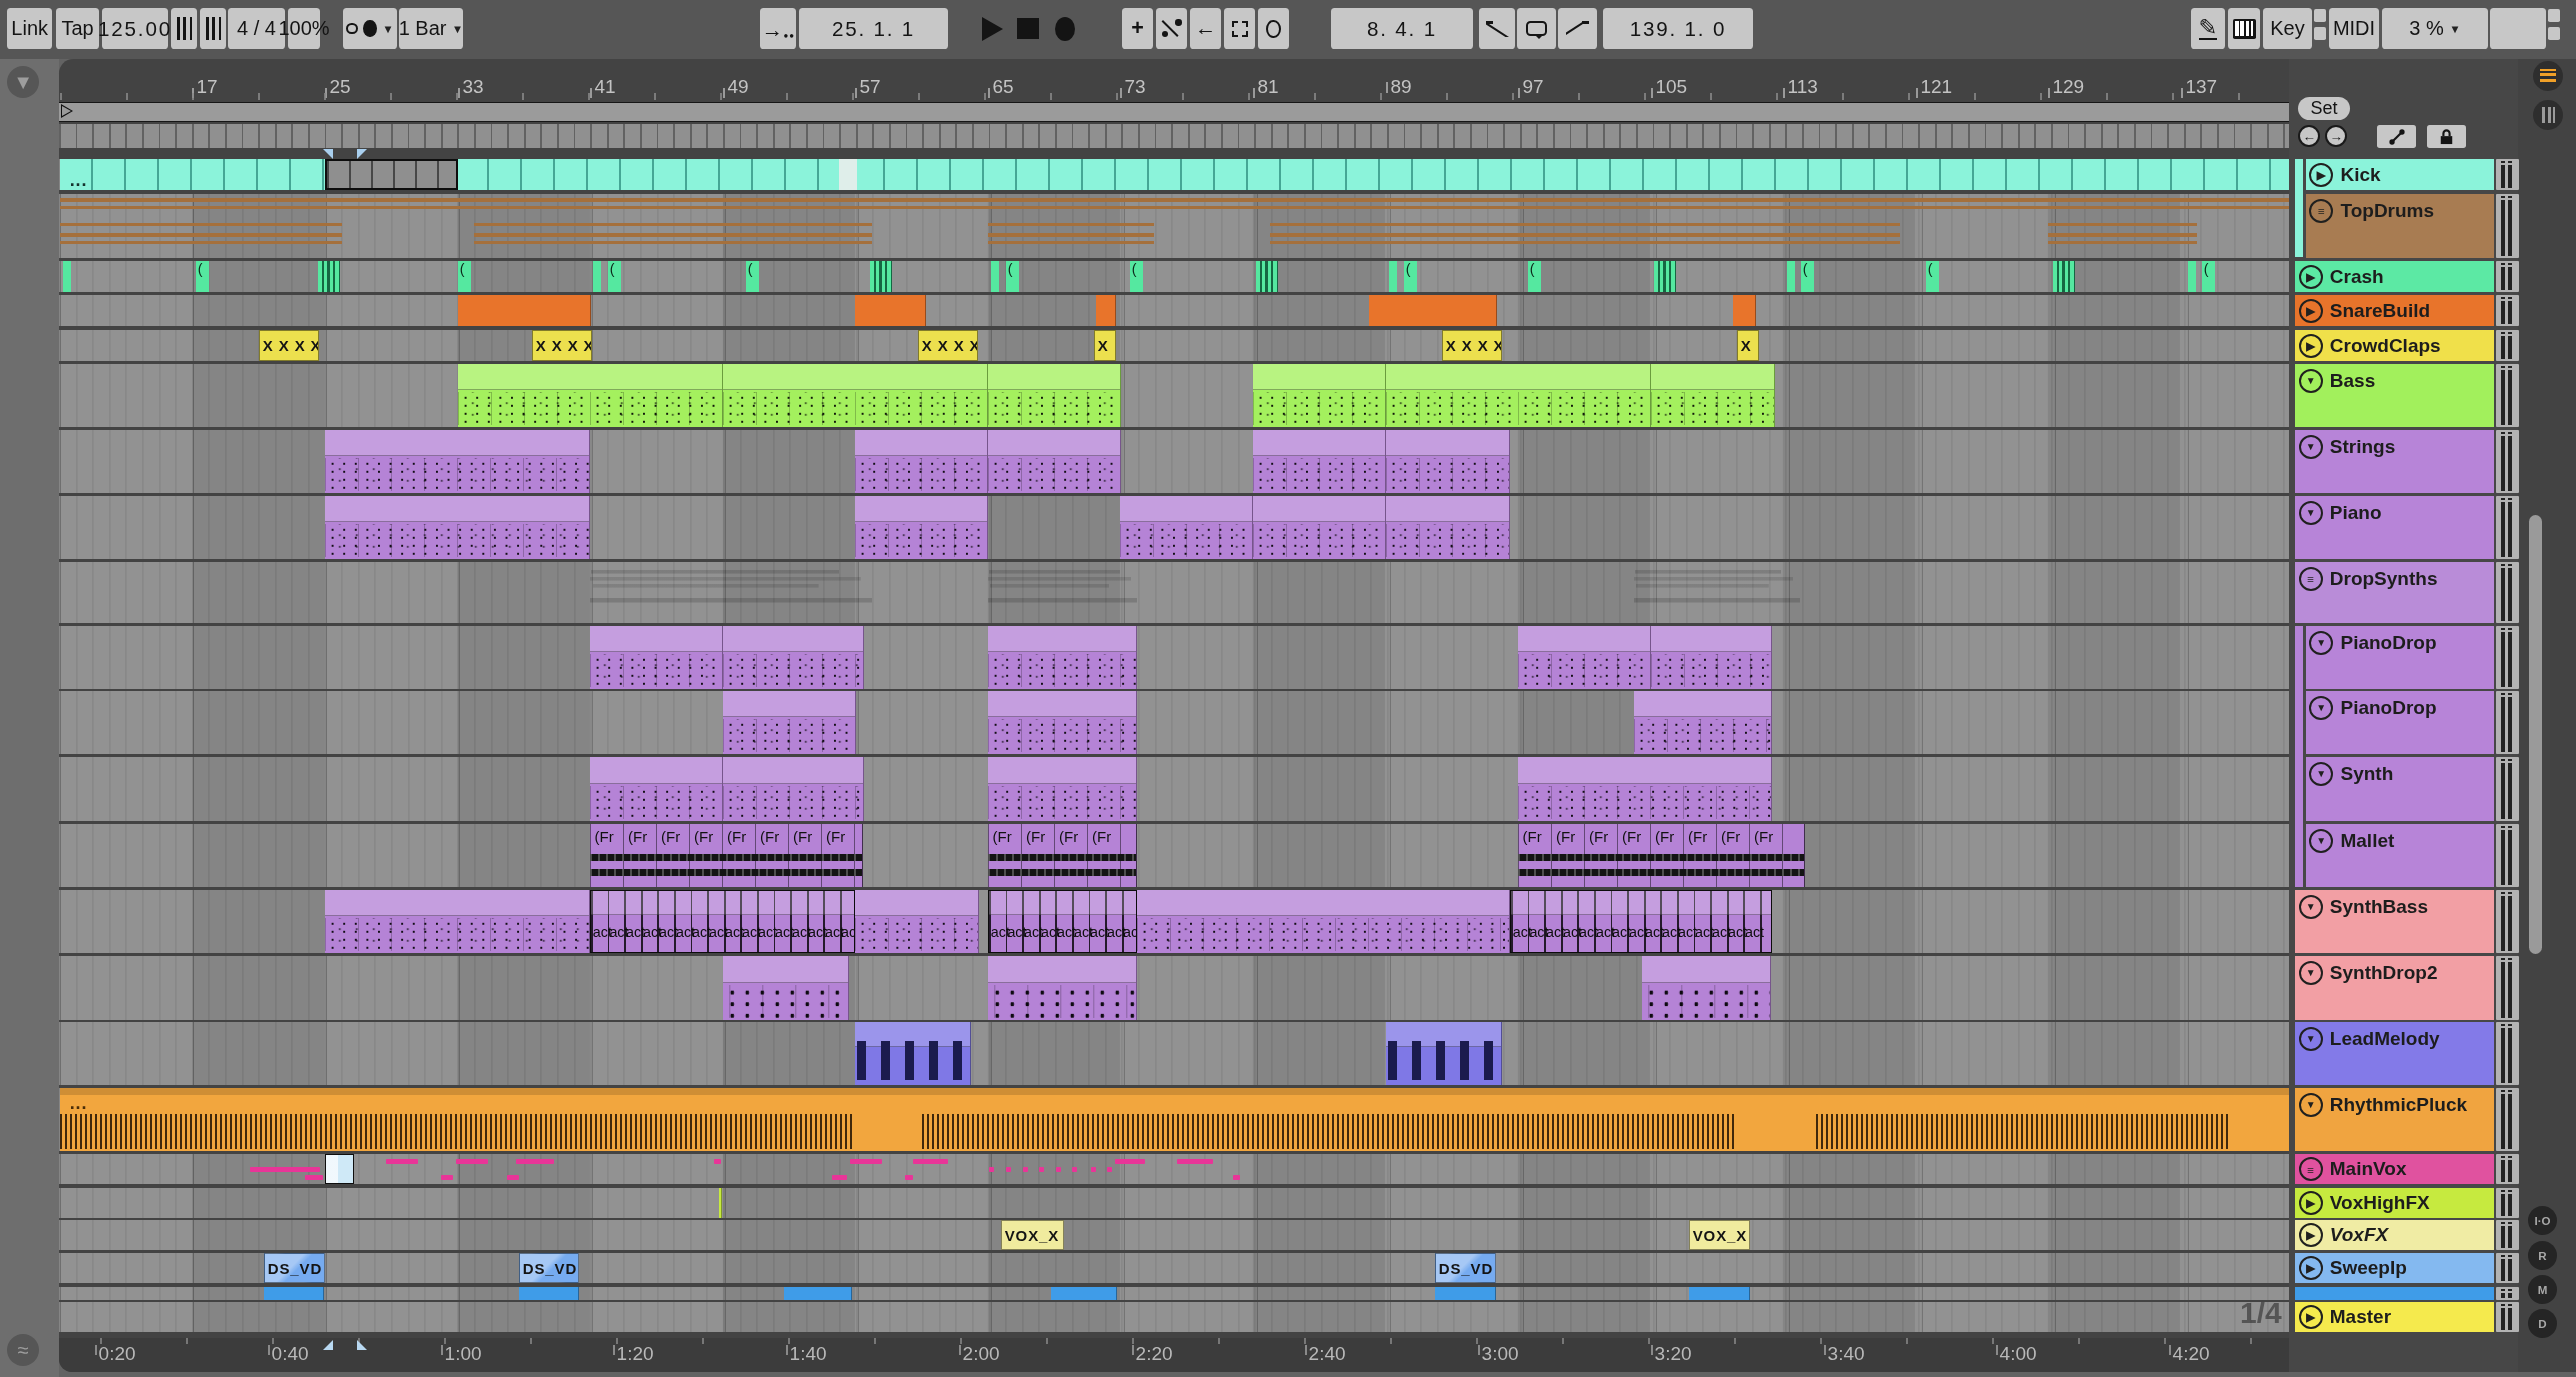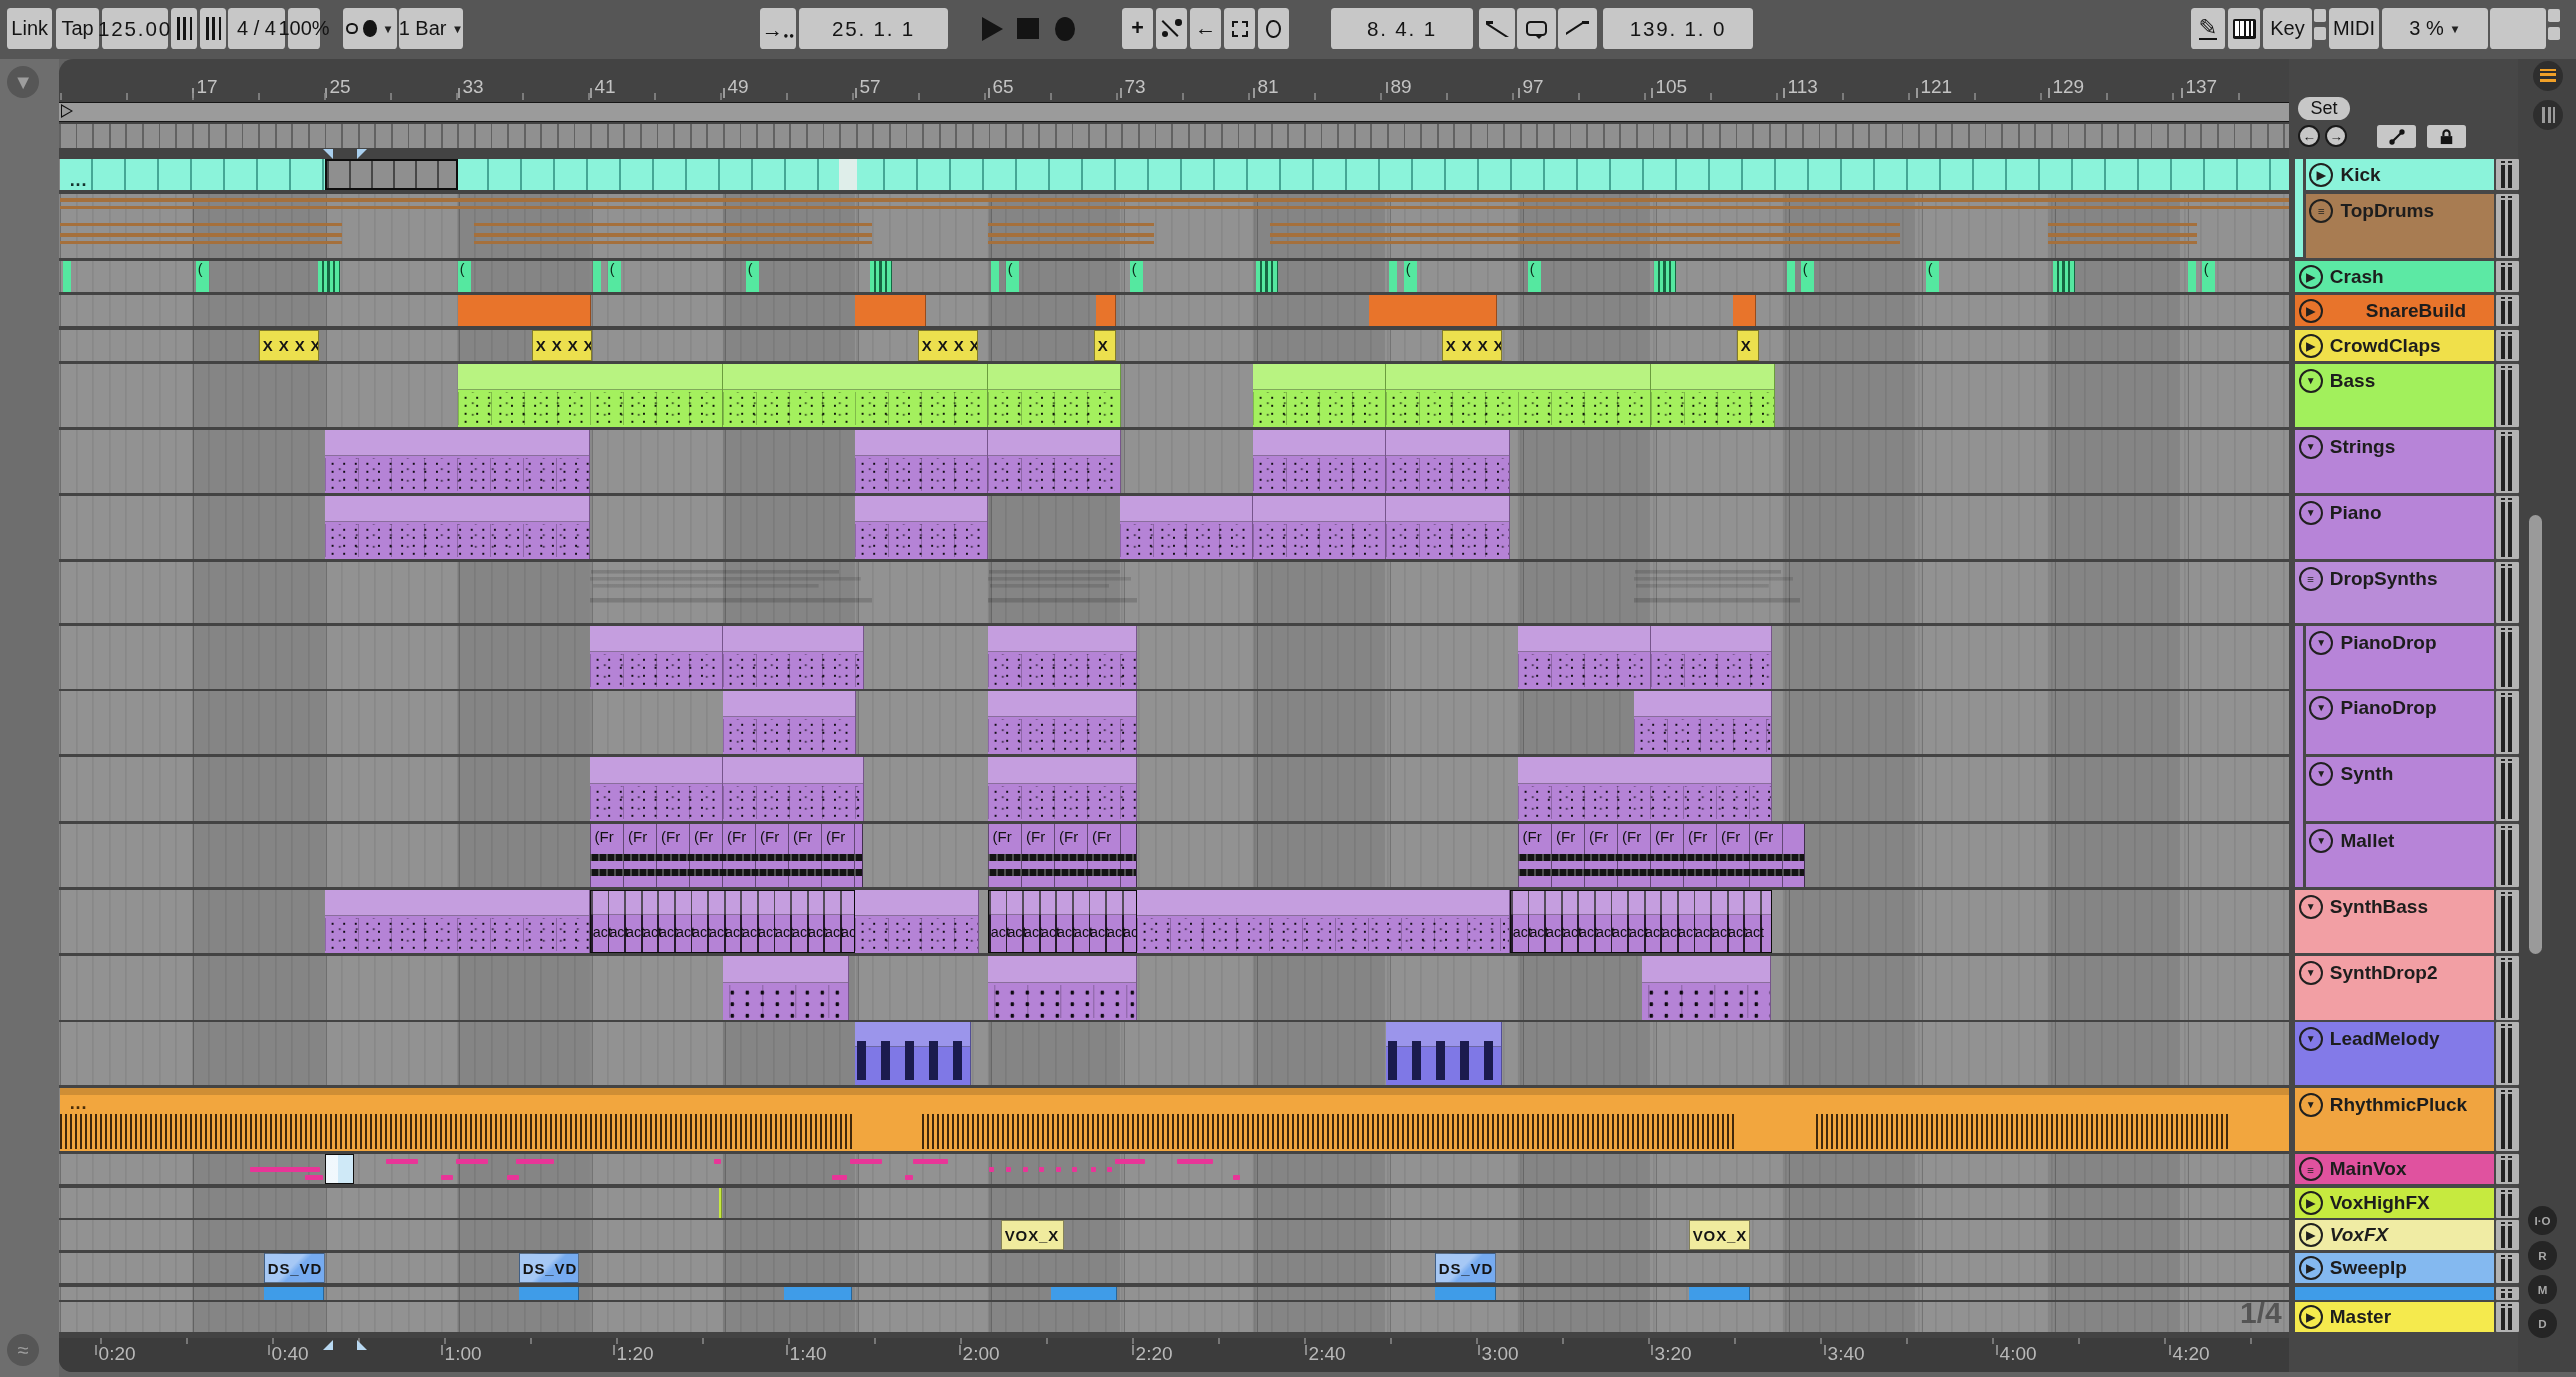--- a/index.html
+++ b/index.html
@@ -696,21 +696,21 @@
     <div class="hdr ctr" style="top: 261px; height: 31px; left: 0px; width: 199px; background: rgb(92, 233, 164);">
       <div class="hicon">▶</div>
       <div style="margin-top: 0px;">Crash</div>
     </div>
     <div class="meter" style="top: 261px; height: 31px;">
       <i></i>
       <i></i>
     </div>
     <div class="hdr ctr" style="top: 295px; height: 31px; left: 0px; width: 199px; background: rgb(232, 116, 43);">
       <div class="hicon">▶</div>
-      <div style="margin-top: 0px; margin-left: 36px;">SnareBuild</div>
+      <div style="margin-top: 0px;">SnareBuild</div>
     </div>
     <div class="meter" style="top: 295px; height: 31px;">
       <i></i>
       <i></i>
     </div>
     <div class="hdr ctr" style="top: 330px; height: 31px; left: 0px; width: 199px; background: rgb(240, 224, 74);">
       <div class="hicon">▶</div>
       <div style="margin-top: 0px;">CrowdClaps</div>
     </div>
     <div class="meter" style="top: 330px; height: 31px;">

